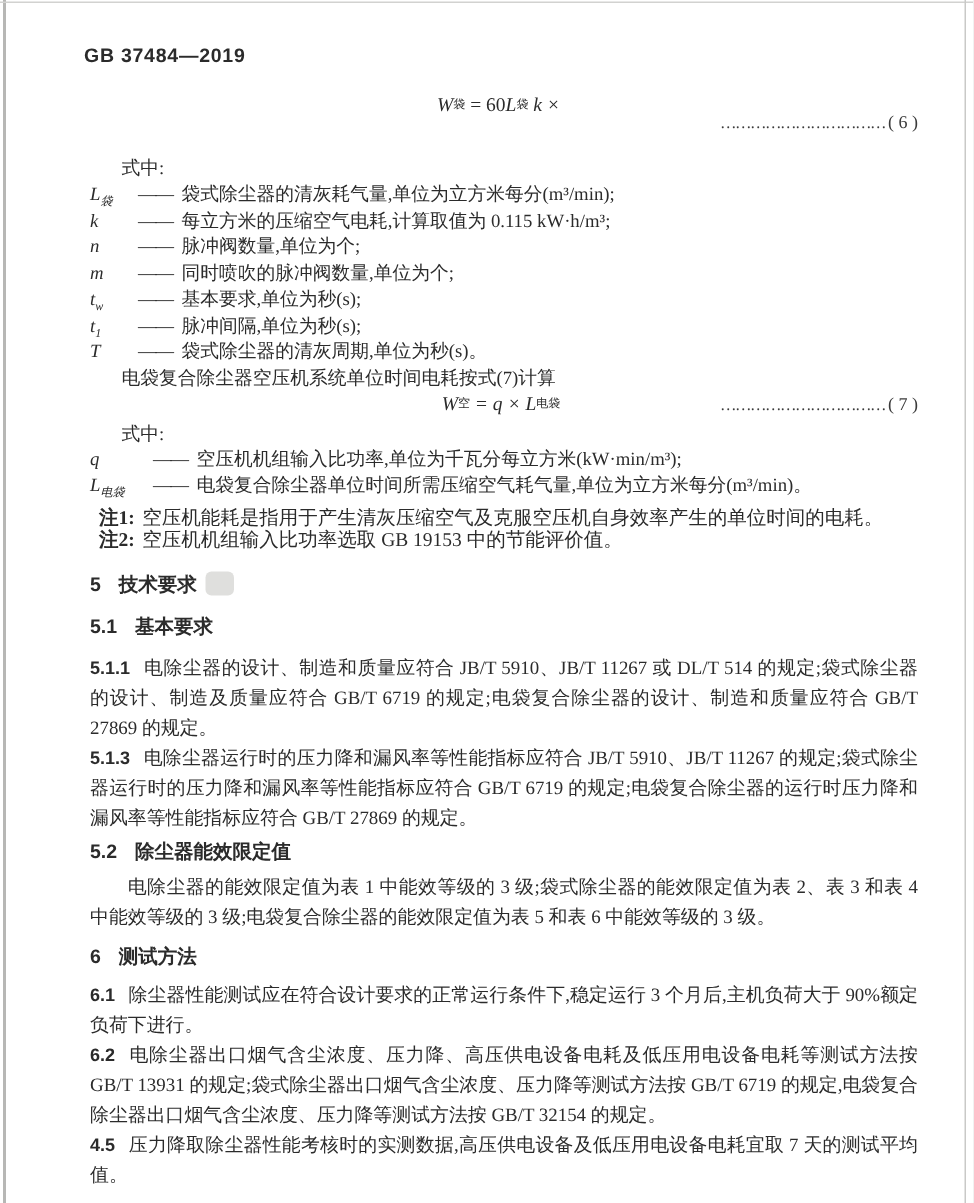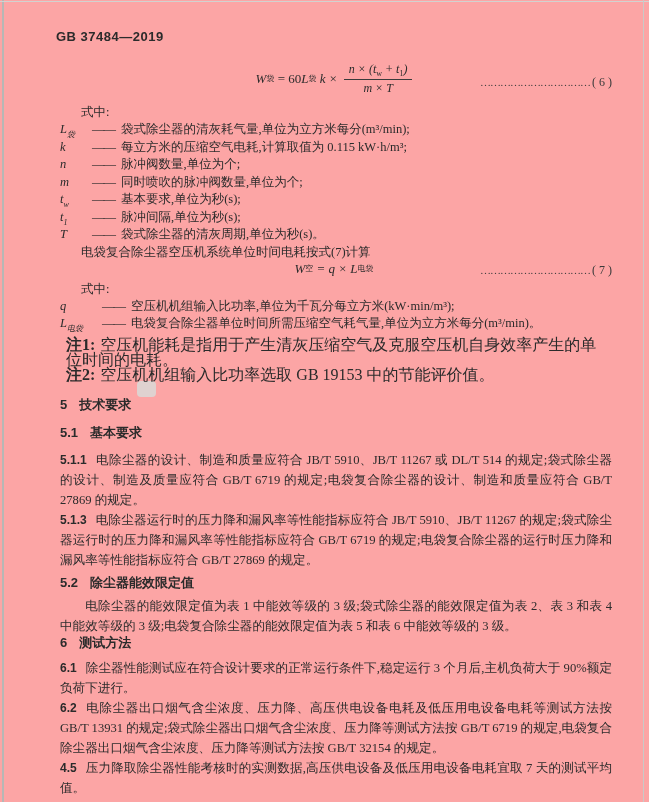--- a/index.html
+++ b/index.html
@@ -1,18 +1,18 @@
 <!DOCTYPE html>
 <html><head>
 <meta charset="utf-8">
 <style>
   html,body { margin:0; padding:0; background:#e8e8e6; }
   .page {
     position:relative; width:649px; height:802px; margin:0;
-    background:#fca5a5; overflow:hidden;
+    background:#ffffff; overflow:hidden;
     font-family:"Liberation Serif","DejaVu Serif",serif;
     color:#2b2b2b;
   }
   .edge-left  { position:absolute; left:2px; top:0; bottom:0; width:2px; background:#b7b7b5; }
   .edge-top   { position:absolute; left:0; right:0; top:1px; height:1px; background:#d2d2d0; }
   .edge-right { position:absolute; right:5px; top:0; bottom:0; width:1px; background:#c9c9c7; }
   .smudge {
     position:absolute; left:137px; top:381px; width:19px; height:16px;
     background:#d9d9d7; border-radius:4px; opacity:.85;
   }
@@ -45,32 +45,32 @@
   .def-row { display:flex; font-size:12.5px; line-height:16px; margin-left:4px; }
   .def-row .def-sym  { width:32px; font-style:italic; flex:none; }
   .def-row.wide .def-sym { width:42px; }
   .def-row .def-dash { flex:none; letter-spacing:-1px; padding-right:6px; }
   .def-row .def-desc { flex:1; }
   .defs7 .def-row { line-height:16.5px; }
 
   .intro { margin:0; font-size:12.5px; line-height:16px; text-indent:2em; }
 
   .notes { margin:4px 0 0 10px; }
-  .note { font-size:16px; line-height:15px; }
+  .note { font-size:13px; line-height:15px; }
   .note b { padding-right:5px; }
 
   .sec-head {
     font-family:Liberation Sans, sans-serif;
     font-weight:bold; font-size:13px; line-height:14px; margin:0 0 0 4px;
   }
   .sec-head .sec-num { padding-right:12px; }
   .mt-s5  { margin-top:16px; }
   .mt-s51 { margin-top:14px; }
   .mt-s52 { margin-top:6px; }
-  .mt-s6  { }
+  .mt-s6  { margin-top:10px; }
 
   .clause { margin:0 0 0 4px; font-size:12.6px; line-height:20px; text-align:justify; }
   .clause .cnum {
     font-family:Liberation Sans, sans-serif;
     font-weight:bold; font-size:12px; padding-right:9px;
   }
   .mt-c1 { margin-top:10px; }
   .mt-c6 { margin-top:8px; }
   .para { margin:6px 0 0 4px; font-size:12.6px; line-height:20px; text-align:justify; text-indent:2em; }
 </style>
@@ -81,21 +81,21 @@
   <div class="edge-left"></div>
   <div class="edge-top"></div>
   <div class="edge-right"></div>
   <div class="smudge"></div>
 
   <div class="content">
 
     <div class="header">GB 37484—2019</div>
 
     <div class="formula-row f6">
-      <span class="formula-inner"><i>W</i><sub>袋</sub><span> = 60</span><i>L</i><sub>袋</sub><i> k × </i><span class="frac"><span class="num"><i>n × (t</i><sub>w</sub><i> + t</i><sub>1</sub><i>)</i></span><span class="den"><i>m × T</i></span></span></span>
+      <span class="formula-inner"><i>W</i><sub>袋</sub><span> = 60</span><i>L</i><sub>袋</sub><i> k × </i></span>
       <span class="eq-leader"><span>……………………………</span><span class="tag">( 6 )</span></span>
     </div>
 
     <p class="where">式中:</p>
 
     <div class="defs6">
       <div class="def-row">
         <span class="def-sym"><i>L</i><sub>袋</sub></span>
         <span class="def-dash">——</span>
         <span class="def-desc">袋式除尘器的清灰耗气量,单位为立方米每分(m³/min);</span>

